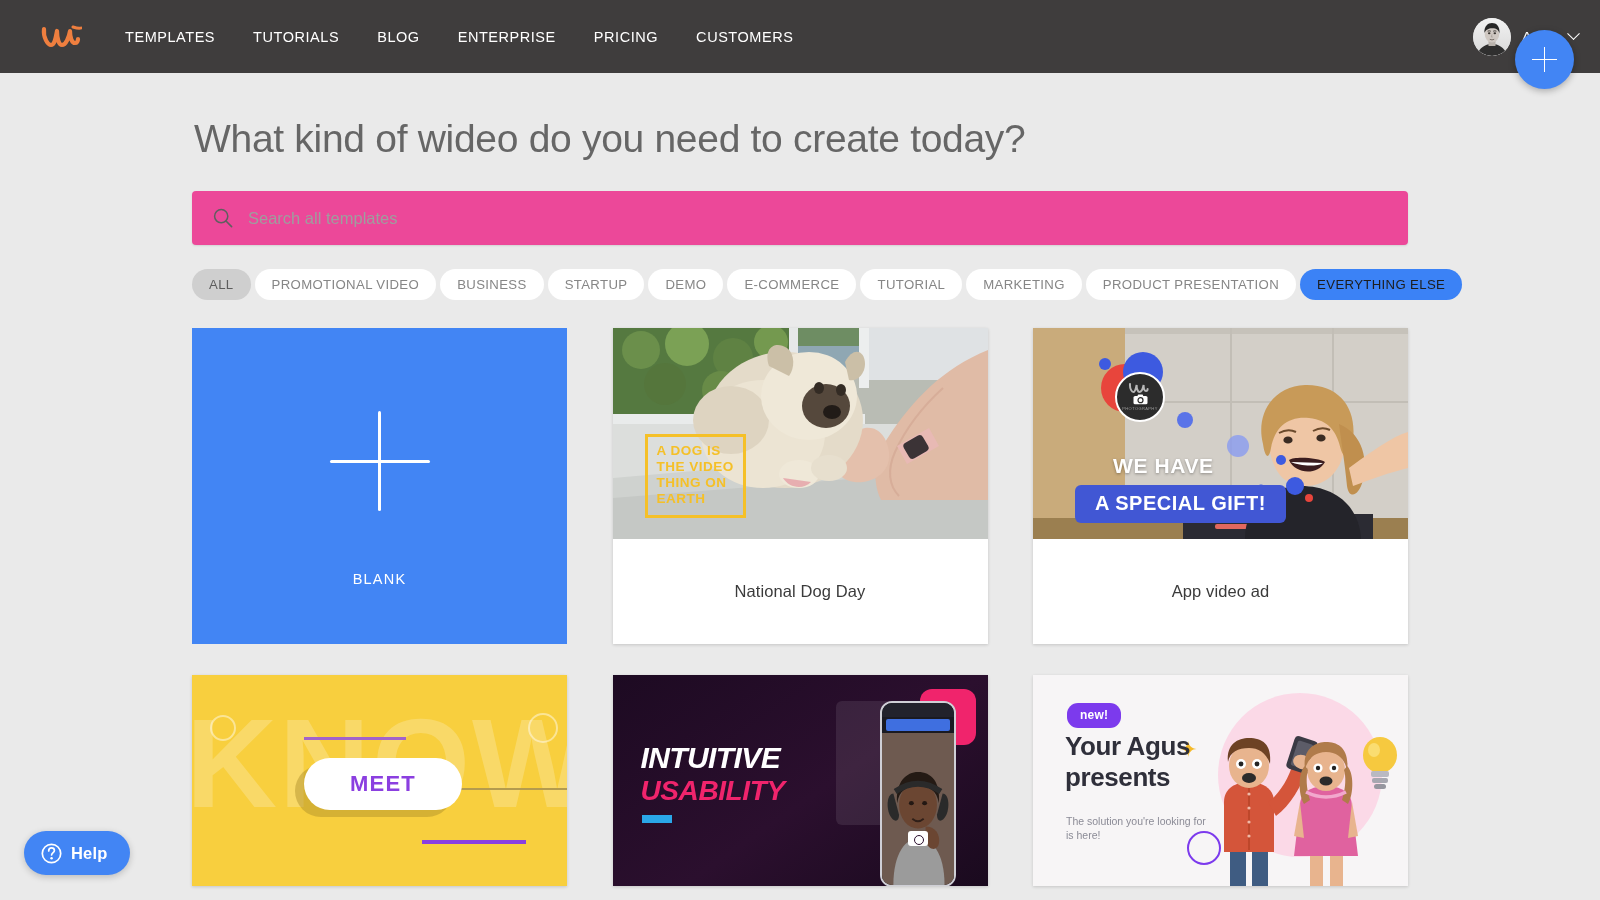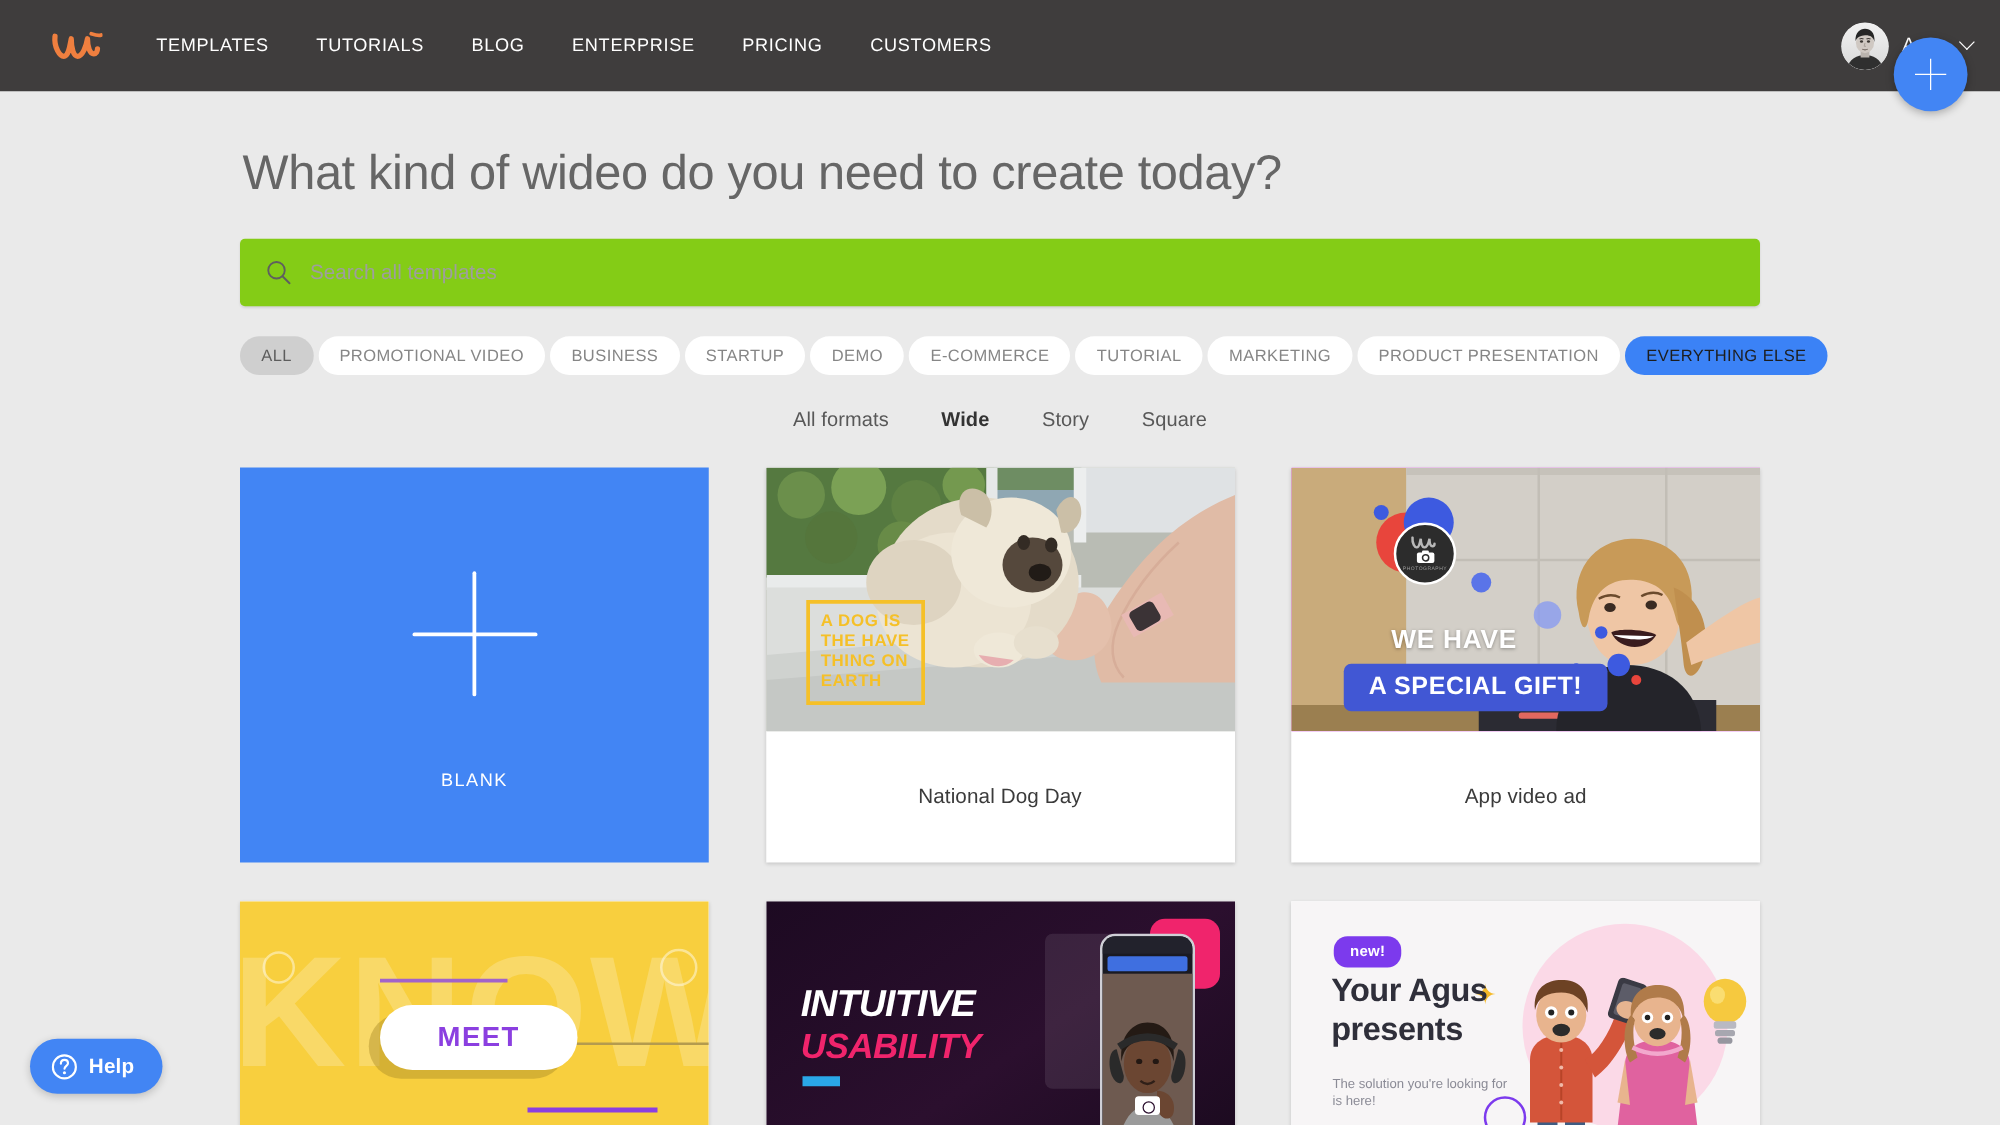--- a/index.html
+++ b/index.html
@@ -116,21 +116,21 @@
     color: #666666;
     letter-spacing: -0.3px;
     padding-left: 2px;
     margin-bottom: 30px;
     white-space: nowrap;
   }
 
   
   .searchbar {
     height: 54px;
-    background: #84cc16;
+    background: #ec4899;
     border-radius: 4px;
     display: flex;
     align-items: center;
     padding: 0 20px;
     box-shadow: 0 1px 2px rgba(0,0,0,.10);
     margin-bottom: 24px;
   }
   .search-icon { flex: none; margin-right: 14px; display:block; }
   .search-input {
     flex: 1;
@@ -514,26 +514,20 @@
       <button class="chip">BUSINESS</button>
       <button class="chip">STARTUP</button>
       <button class="chip">DEMO</button>
       <button class="chip">E-COMMERCE</button>
       <button class="chip">TUTORIAL</button>
       <button class="chip">MARKETING</button>
       <button class="chip">PRODUCT PRESENTATION</button>
       <button class="chip active">EVERYTHING ELSE</button>
     </div>
 
-    <div class="formats">
-      <span class="format-tab">All formats</span>
-      <span class="format-tab active">Wide</span>
-      <span class="format-tab">Story</span>
-      <span class="format-tab">Square</span>
-    </div>
 
     <div class="grid">
 
       <div class="card blank">
         <div class="blank-plus"></div>
         <div class="blank-label">BLANK</div>
       </div>
 
       <div class="card">
         <div class="thumb t-dog">
@@ -581,21 +575,21 @@
             <ellipse cx="206" cy="60" rx="5" ry="6" fill="#332b24"></ellipse>
             <ellipse cx="228" cy="62" rx="5" ry="6" fill="#332b24"></ellipse>
             <ellipse cx="219" cy="84" rx="9" ry="7" fill="#211b17"></ellipse>
 
             <ellipse cx="186" cy="146" rx="20" ry="14" fill="#efe8d8"></ellipse>
             <ellipse cx="216" cy="140" rx="18" ry="13" fill="#e7dfce"></ellipse>
             <path d="M170 150 C176 160, 190 162, 198 154" fill="#e07e90" opacity=".55"></path>
           </svg>
           <div class="dog-cap">
             <div>A DOG IS</div>
-            <div>THE HAVE</div>
+            <div>THE VIDEO</div>
             <div>THING ON</div>
             <div>EARTH</div>
           </div>
         </div>
         <div class="card-title">National Dog Day</div>
       </div>
 
       <div class="card">
         <div class="thumb t-app">
           <svg viewBox="0 0 375 211" preserveAspectRatio="none" style="position:absolute;inset:0;width:100%;height:100%">

